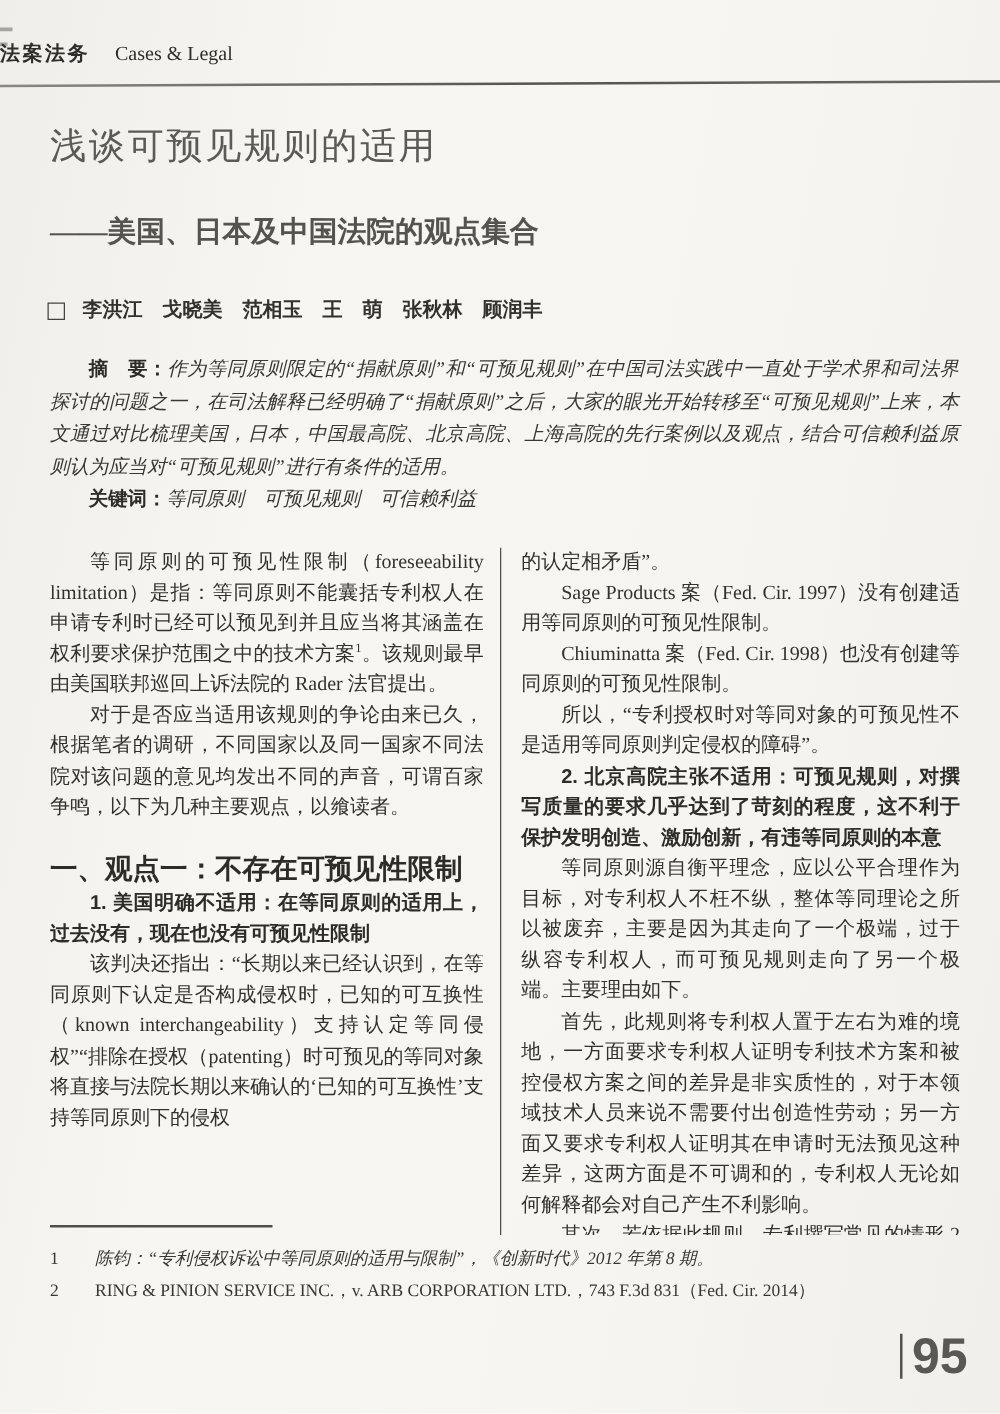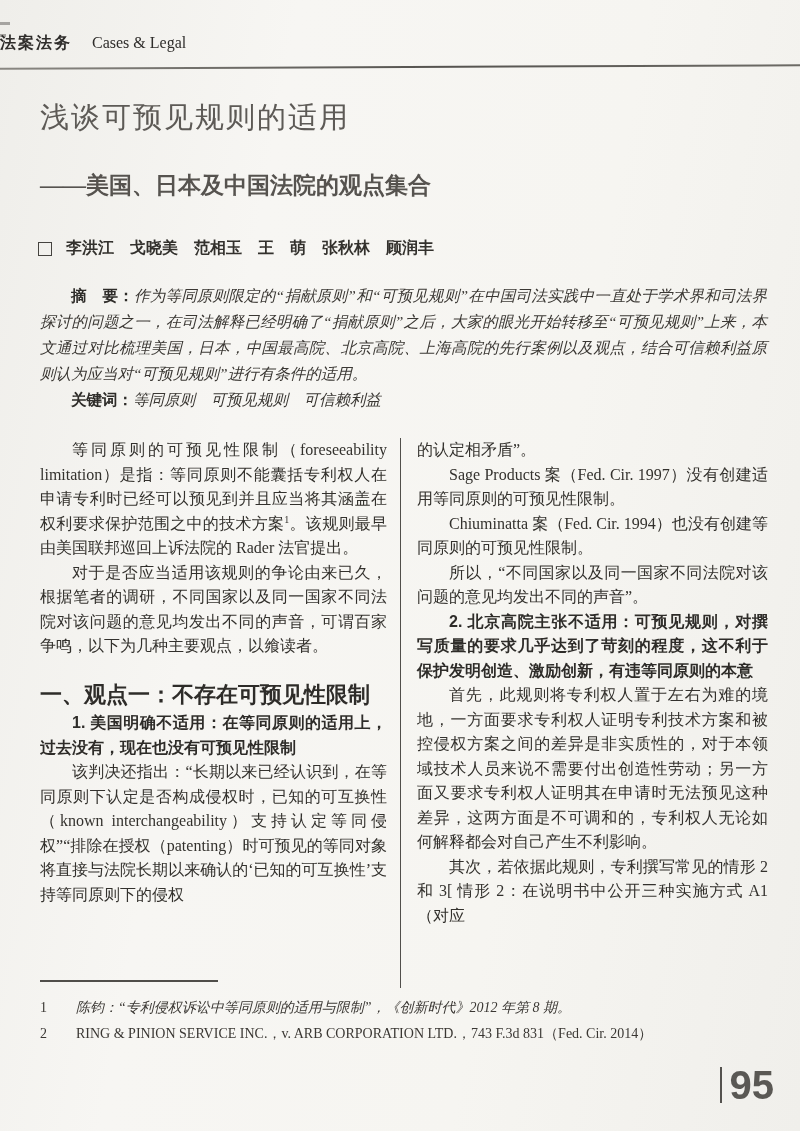--- a/index.html
+++ b/index.html
@@ -101,23 +101,24 @@
       <p><span>等同原则的可预见性限制（foreseeability limitation）是指：等同原则不能囊括专利权人在申请专利时已经可以预见到并且应当将其涵盖在权利要求保护范围之中的技术方案</span><sup>1</sup><span>。该规则最早由美国联邦巡回上诉法院的 Rader 法官提出。</span></p>
       <p>对于是否应当适用该规则的争论由来已久，根据笔者的调研，不同国家以及同一国家不同法院对该问题的意见均发出不同的声音，可谓百家争鸣，以下为几种主要观点，以飨读者。</p>
       <h3 class="sec">一、观点一：不存在可预见性限制</h3>
       <p class="sub">1. 美国明确不适用：在等同原则的适用上，过去没有，现在也没有可预见性限制</p>
       <p>该判决还指出：“长期以来已经认识到，在等同原则下认定是否构成侵权时，已知的可互换性（known interchangeability）支持认定等同侵权”“排除在授权（patenting）时可预见的等同对象将直接与法院长期以来确认的‘已知的可互换性’支持等同原则下的侵权</p>
     </div>
     <div class="col-divider"></div>
     <div class="col col-right">
       <p class="no-indent">的认定相矛盾”。</p>
       <p>Sage Products 案（Fed. Cir. 1997）没有创建适用等同原则的可预见性限制。</p>
-      <p>Chiuminatta 案（Fed. Cir. 1994）也没有创建等同原则的可预见性限制。</p>
-      <p>所以，“不同国家以及同一国家不同法院对该问题的意见均发出不同的声音”。</p>
+      <p>Chiuminatta 案（Fed. Cir. 1998）也没有创建等同原则的可预见性限制。</p>
+      <p>所以，“专利授权时对等同对象的可预见性不是适用等同原则判定侵权的障碍”。</p>
       <p class="sub">2. 北京高院主张不适用：可预见规则，对撰写质量的要求几乎达到了苛刻的程度，这不利于保护发明创造、激励创新，有违等同原则的本意</p>
+      <p>等同原则源自衡平理念，应以公平合理作为目标，对专利权人不枉不纵，整体等同理论之所以被废弃，主要是因为其走向了一个极端，过于纵容专利权人，而可预见规则走向了另一个极端。主要理由如下。</p>
       <p>首先，此规则将专利权人置于左右为难的境地，一方面要求专利权人证明专利技术方案和被控侵权方案之间的差异是非实质性的，对于本领域技术人员来说不需要付出创造性劳动；另一方面又要求专利权人证明其在申请时无法预见这种差异，这两方面是不可调和的，专利权人无论如何解释都会对自己产生不利影响。</p>
       <p>其次，若依据此规则，专利撰写常见的情形 2 和 3[ 情形 2：在说明书中公开三种实施方式 A1（对应</p>
     </div>
   </div>
 
   <div class="fn-rule"></div>
   <div class="footnotes">
     <div class="fn">
       <span class="fn-num">1</span>
       <span class="fn-text kai">陈钧：“专利侵权诉讼中等同原则的适用与限制”，《创新时代》2012 年第 8 期。</span>

